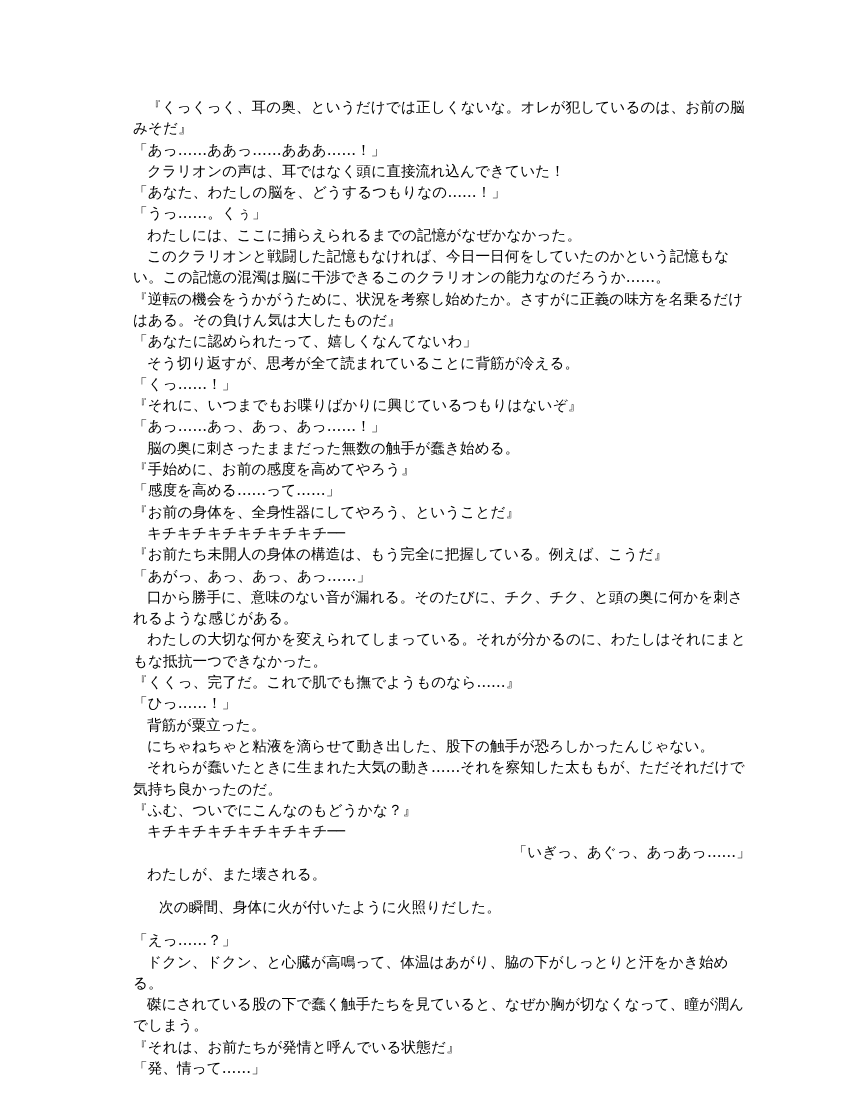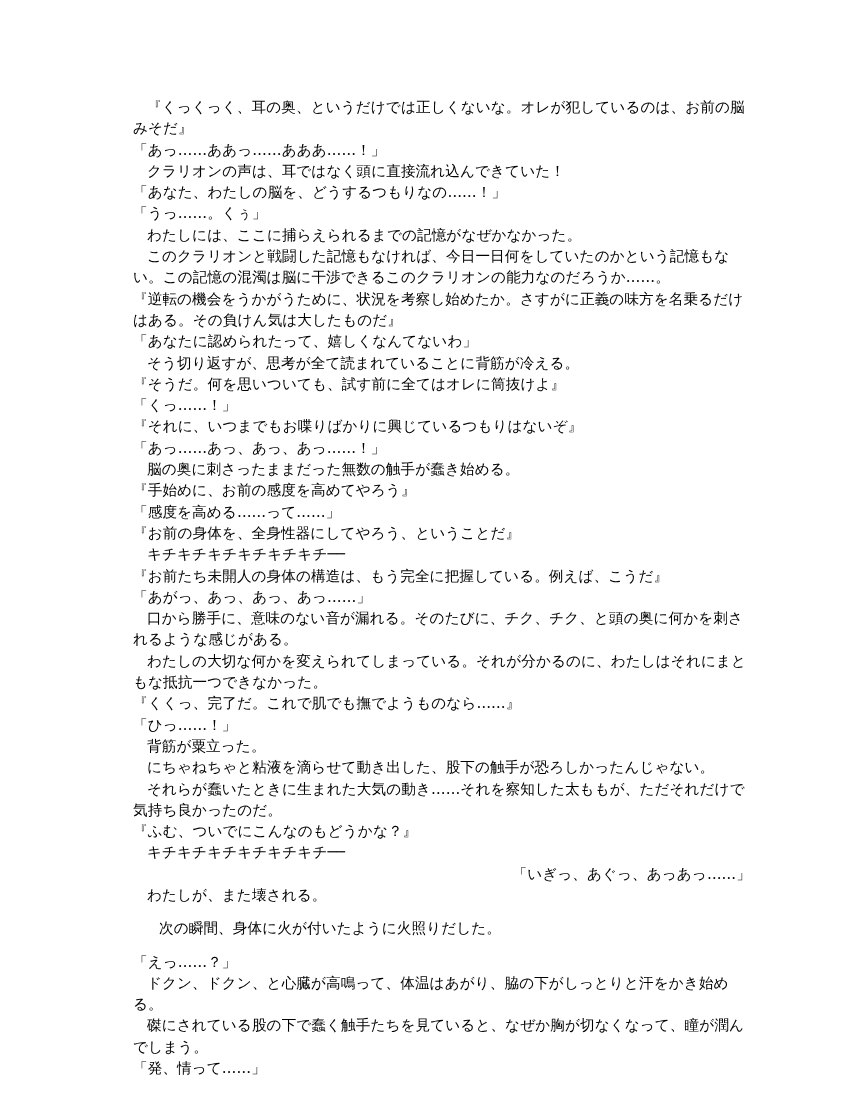--- a/index.html
+++ b/index.html
@@ -51,21 +51,20 @@
     <p class="line indent" style="margin: 0px;">『くっくっく、耳の奥、というだけでは正しくないな。オレが犯しているのは、お前の脳みそだ』</p>
     <p class="line hang" style="margin: 0px;">「あっ……ああっ……あああ……！」</p>
     <p class="line indent" style="margin: 0px;">クラリオンの声は、耳ではなく頭に直接流れ込んできていた！</p>
     <p class="line hang" style="margin: 0px;">「あなた、わたしの脳を、どうするつもりなの……！」</p>
     <p class="line hang" style="margin: 0px;">「うっ……。くぅ」</p>
     <p class="line indent" style="margin: 0px;">わたしには、ここに捕らえられるまでの記憶がなぜかなかった。</p>
     <p class="line indent" style="margin: 0px;">このクラリオンと戦闘した記憶もなければ、今日一日何をしていたのかという記憶もない。この記憶の混濁は脳に干渉できるこのクラリオンの能力なのだろうか……。</p>
     <p class="line hang" style="margin: 0px;">『逆転の機会をうかがうために、状況を考察し始めたか。さすがに正義の味方を名乗るだけはある。その負けん気は大したものだ』</p>
     <p class="line hang" style="margin: 0px;">「あなたに認められたって、嬉しくなんてないわ」</p>
     <p class="line indent" style="margin: 0px;">そう切り返すが、思考が全て読まれていることに背筋が冷える。</p>
-    <p class="line hang" style="margin: 0px;">『そうだ。何を思いついても、試す前に全てはオレに筒抜けよ』</p>
     <p class="line hang" style="margin: 0px;">「くっ……！」</p>
     <p class="line hang" style="margin: 0px;">『それに、いつまでもお喋りばかりに興じているつもりはないぞ』</p>
     <p class="line hang" style="margin: 0px;">「あっ……あっ、あっ、あっ……！」</p>
     <p class="line indent" style="margin: 0px;">脳の奥に刺さったままだった無数の触手が蠢き始める。</p>
     <p class="line hang" style="margin: 0px;">『手始めに、お前の感度を高めてやろう』</p>
     <p class="line hang" style="margin: 0px;">「感度を高める……って……」</p>
     <p class="line hang" style="margin: 0px;">『お前の身体を、全身性器にしてやろう、ということだ』</p>
     <p class="line indent" style="margin: 0px;">キチキチキチキチキチキチ──</p>
     <p class="line hang" style="margin: 0px;">『お前たち未開人の身体の構造は、もう完全に把握している。例えば、こうだ』</p>
     <p class="line hang" style="margin: 0px;">「あがっ、あっ、あっ、あっ……」</p>
@@ -77,15 +76,16 @@
     <p class="line indent" style="margin: 0px;">にちゃねちゃと粘液を滴らせて動き出した、股下の触手が恐ろしかったんじゃない。</p>
     <p class="line indent" style="margin: 0px;">それらが蠢いたときに生まれた大気の動き……それを察知した太ももが、ただそれだけで気持ち良かったのだ。</p>
     <p class="line hang" style="margin: 0px;">『ふむ、ついでにこんなのもどうかな？』</p>
     <p class="line indent" style="margin: 0px;">キチキチキチキチキチキチ──</p>
     <p class="line hang" style="margin: 0px; text-align: right;">「いぎっ、あぐっ、あっあっ……」</p>
     <p class="line indent" style="margin: 0px;">わたしが、また壊される。</p>
     <p class="line indent" style="margin: 12px;">次の瞬間、身体に火が付いたように火照りだした。</p>
     <p class="line hang" style="margin: 0px;">「えっ……？」</p>
     <p class="line indent" style="margin: 0px;">ドクン、ドクン、と心臓が高鳴って、体温はあがり、脇の下がしっとりと汗をかき始める。</p>
     <p class="line indent" style="margin: 0px;">磔にされている股の下で蠢く触手たちを見ていると、なぜか胸が切なくなって、瞳が潤んでしまう。</p>
+    <p class="line hang" style="margin: 0px;">『それは、お前たちが発情と呼んでいる状態だ』</p>
     <p class="line hang" style="margin: 0px;">「発、情って……」</p>
   </div>
 </div>
 
 </body></html>

